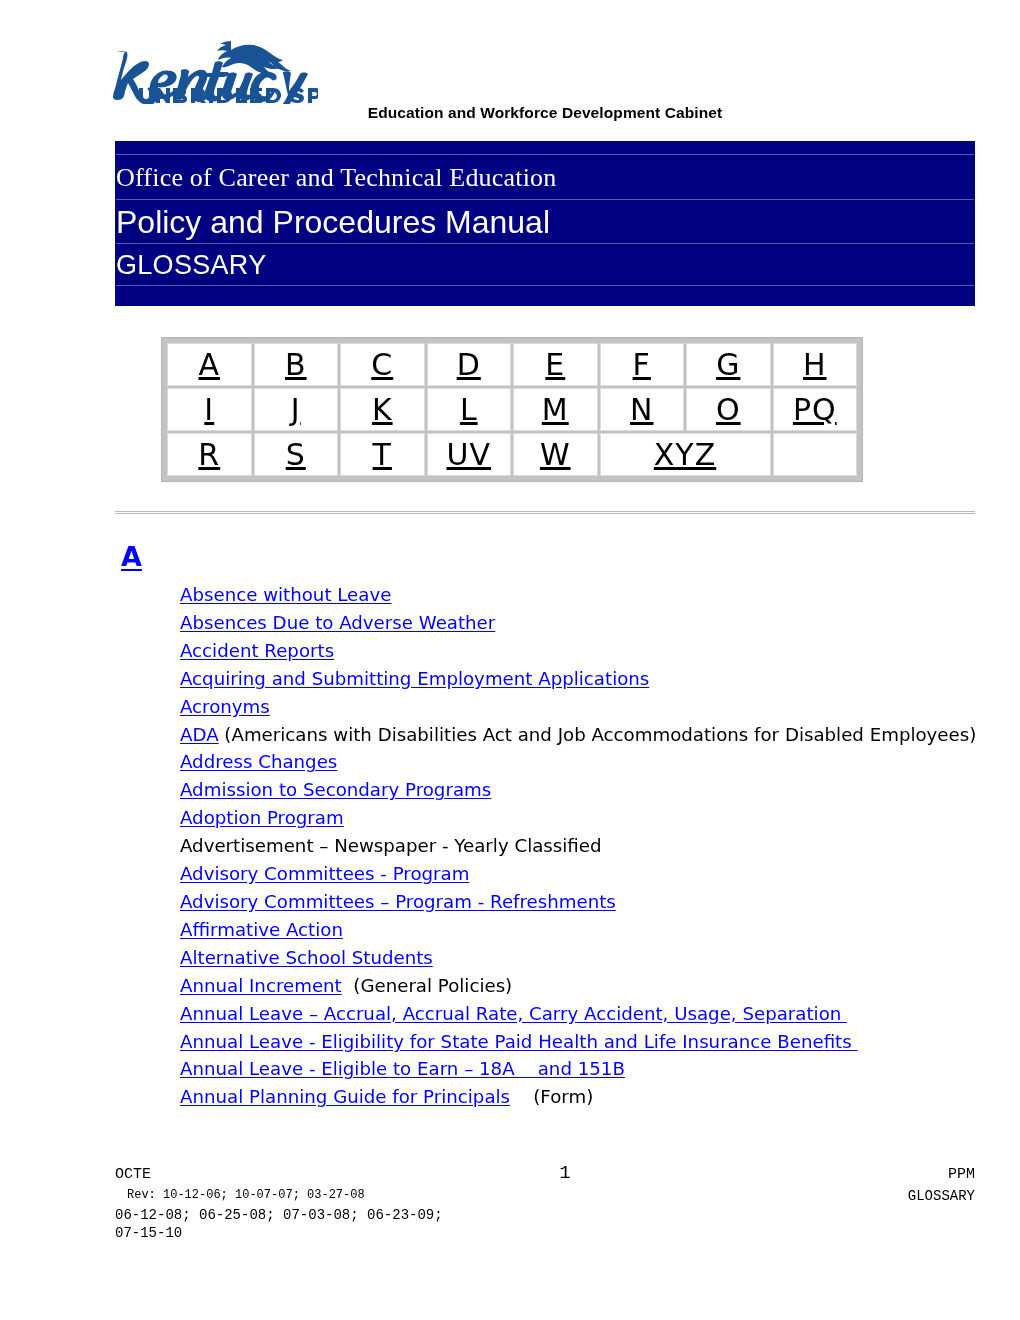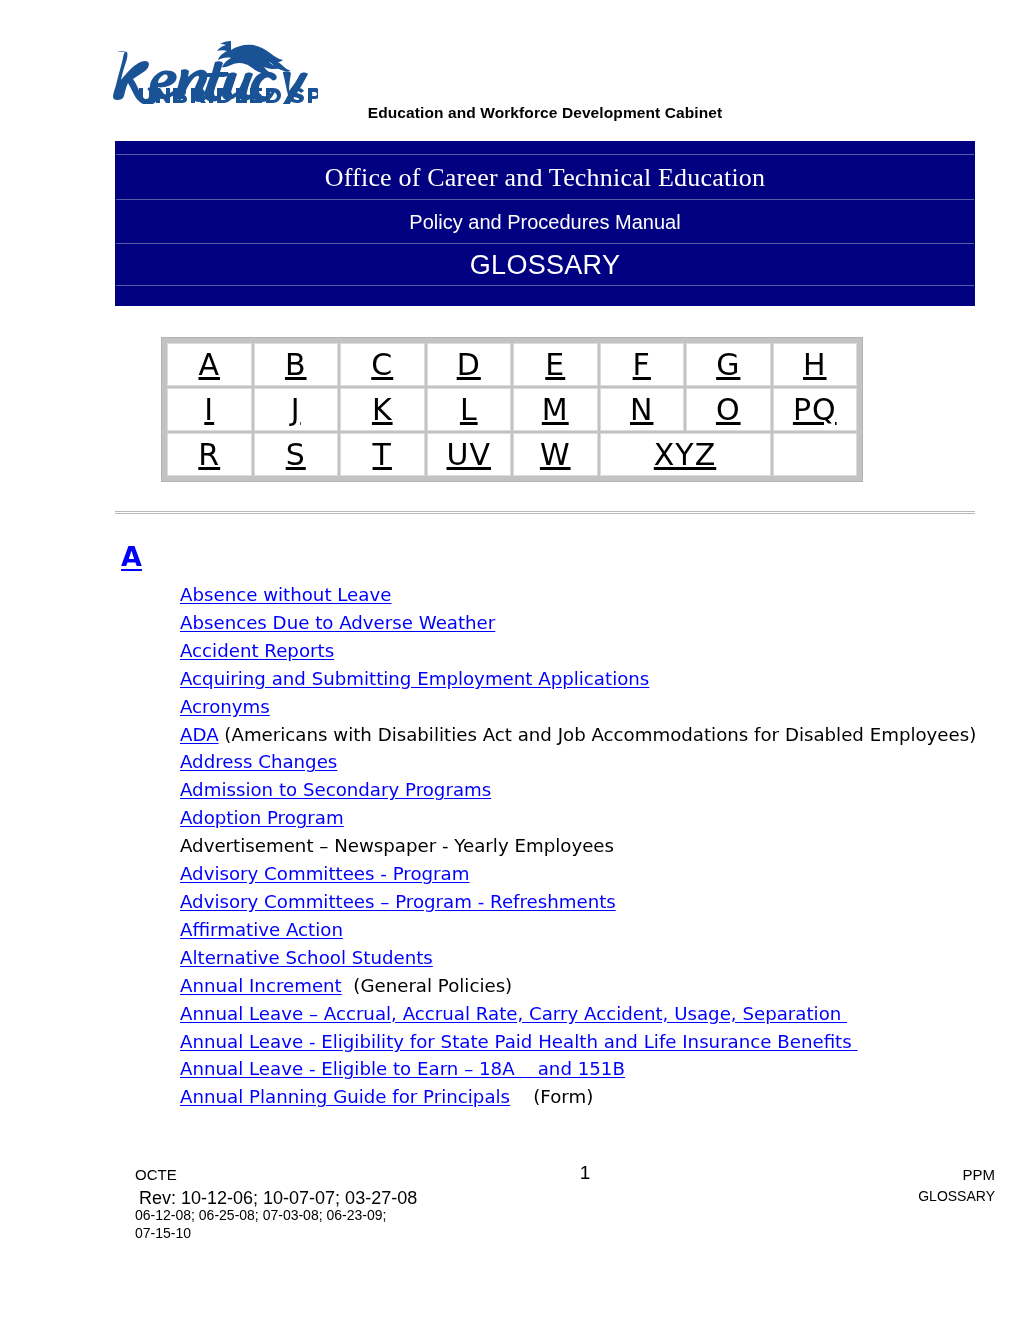--- a/index.html
+++ b/index.html
@@ -51,36 +51,36 @@
     left: 115px;
     top: 141px;
     width: 860px;
     background: #000080;
     border: 1px solid #000080;
     box-sizing: border-box;
   }
   .banner-row {
     width: 100%;
     box-sizing: border-box;
-    text-align: center;
+    text-align: left;
     color: #ffffff;
     border-bottom: 1px solid #5b5ba5;
   }
   .banner-row.spacer-top { height: 13px; }
   .banner-row.spacer-bottom { height: 19px; border-bottom: none; }
   .banner-row.r-office {
     font-family: "Liberation Serif", "DejaVu Serif", serif;
     font-size: 26px;
     line-height: 45px;
     height: 45px;
     letter-spacing: 0.2px;
   }
   .banner-row.r-policy {
     font-family: "Liberation Sans", sans-serif;
-    font-size: 20px;
+    font-size: 32px;
     line-height: 44px;
     height: 44px;
   }
   .banner-row.r-glossary {
     font-family: "Liberation Sans", sans-serif;
     font-size: 27px;
     line-height: 42px;
     height: 42px;
     letter-spacing: 0.3px;
   }
@@ -171,23 +171,22 @@
     color: #000000;
     text-decoration: none;
   }
 
   
   .footer {
     position: absolute;
     left: 115px;
     top: 1166px;
     width: 860px;
-    font-family: Liberation Sans, sans-serif;
-    color: #000000;
-    margin-left: 20px;
+    font-family: Liberation Mono, monospace;
+    color: #000000;
   }
   .footer-row1 {
     position: relative;
     height: 22px;
   }
   .footer-left-main {
     position: absolute;
     left: 0;
     top: 0;
     font-size: 15px;
@@ -206,23 +205,23 @@
     right: 0;
     top: 0;
     font-size: 15px;
   }
   .footer-row2 {
     position: relative;
     height: 18px;
   }
   .footer-rev1 {
     position: absolute;
-    left: 4px;
+    left: 12px;
     top: 0;
-    font-size: 18px;
+    font-size: 12px;
   }
   .footer-right-sub {
     position: absolute;
     right: 0;
     top: 0;
     font-size: 14px;
   }
   .footer-rev-line {
     font-size: 14px;
     line-height: 18px;
@@ -322,21 +321,21 @@
   <div class="entry-list" id="entry-list">
       <div class="entry"><span class="lnk">Absence without Leave</span></div>
       <div class="entry"><span class="lnk">Absences Due to Adverse Weather</span></div>
       <div class="entry"><span class="lnk">Accident Reports</span></div>
       <div class="entry"><span class="lnk">Acquiring and Submitting Employment Applications</span></div>
       <div class="entry"><span class="lnk">Acronyms</span></div>
       <div class="entry"><span class="lnk">ADA</span><span class="plain"> (Americans with Disabilities Act and Job Accommodations for Disabled Employees)</span></div>
       <div class="entry"><span class="lnk">Address Changes</span></div>
       <div class="entry"><span class="lnk">Admission to Secondary Programs</span></div>
       <div class="entry"><span class="lnk">Adoption Program</span></div>
-      <div class="entry"><span class="plain">Advertisement – Newspaper - Yearly Employees</span></div>
+      <div class="entry"><span class="plain">Advertisement – Newspaper - Yearly Classified</span></div>
       <div class="entry"><span class="lnk">Advisory Committees - Program</span></div>
       <div class="entry"><span class="lnk">Advisory Committees – Program - Refreshments</span></div>
       <div class="entry"><span class="lnk">Affirmative Action</span></div>
       <div class="entry"><span class="lnk">Alternative School Students</span></div>
       <div class="entry"><span class="lnk">Annual Increment</span><span class="plain">  (General Policies)</span></div>
       <div class="entry"><span class="lnk">Annual Leave – Accrual, Accrual Rate, Carry Accident, Usage, Separation </span></div>
       <div class="entry"><span class="lnk">Annual Leave - Eligibility for State Paid Health and Life Insurance Benefits </span></div>
       <div class="entry"><span class="lnk">Annual Leave - Eligible to Earn – 18A    and 151B</span></div>
       <div class="entry"><span class="lnk">Annual Planning Guide for Principals</span><span class="plain">    (Form)</span></div>
     </div>

